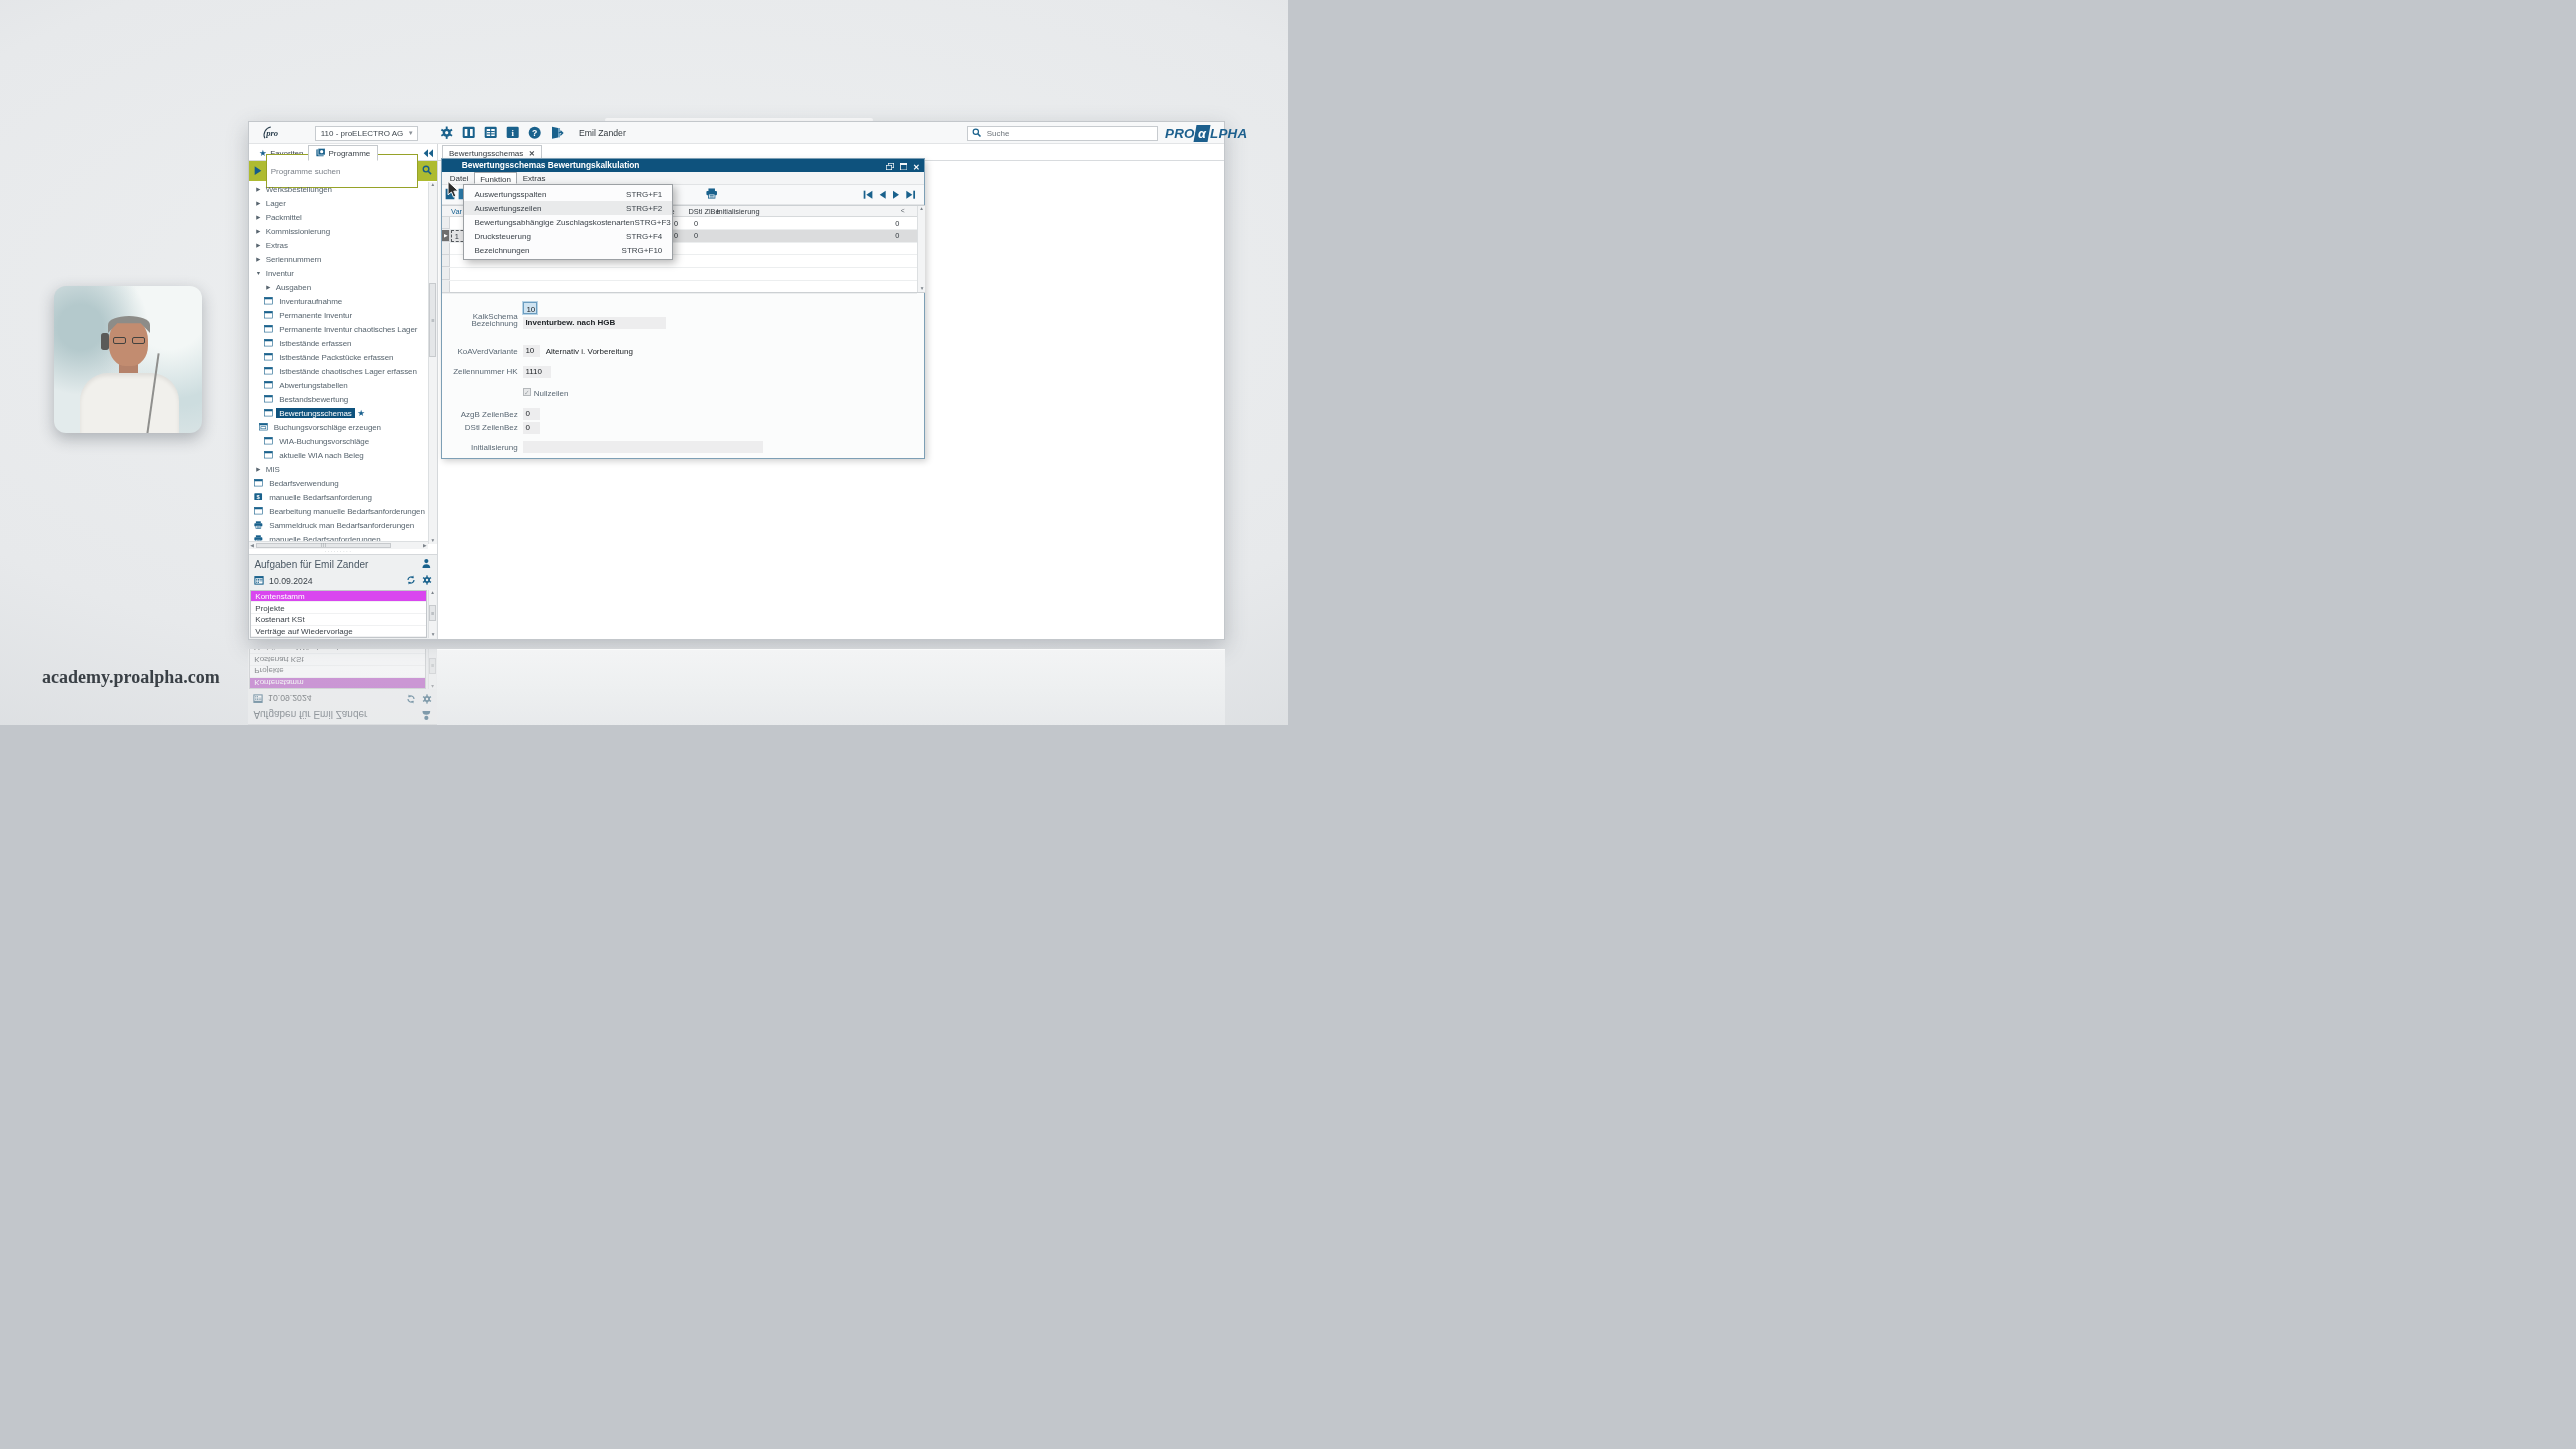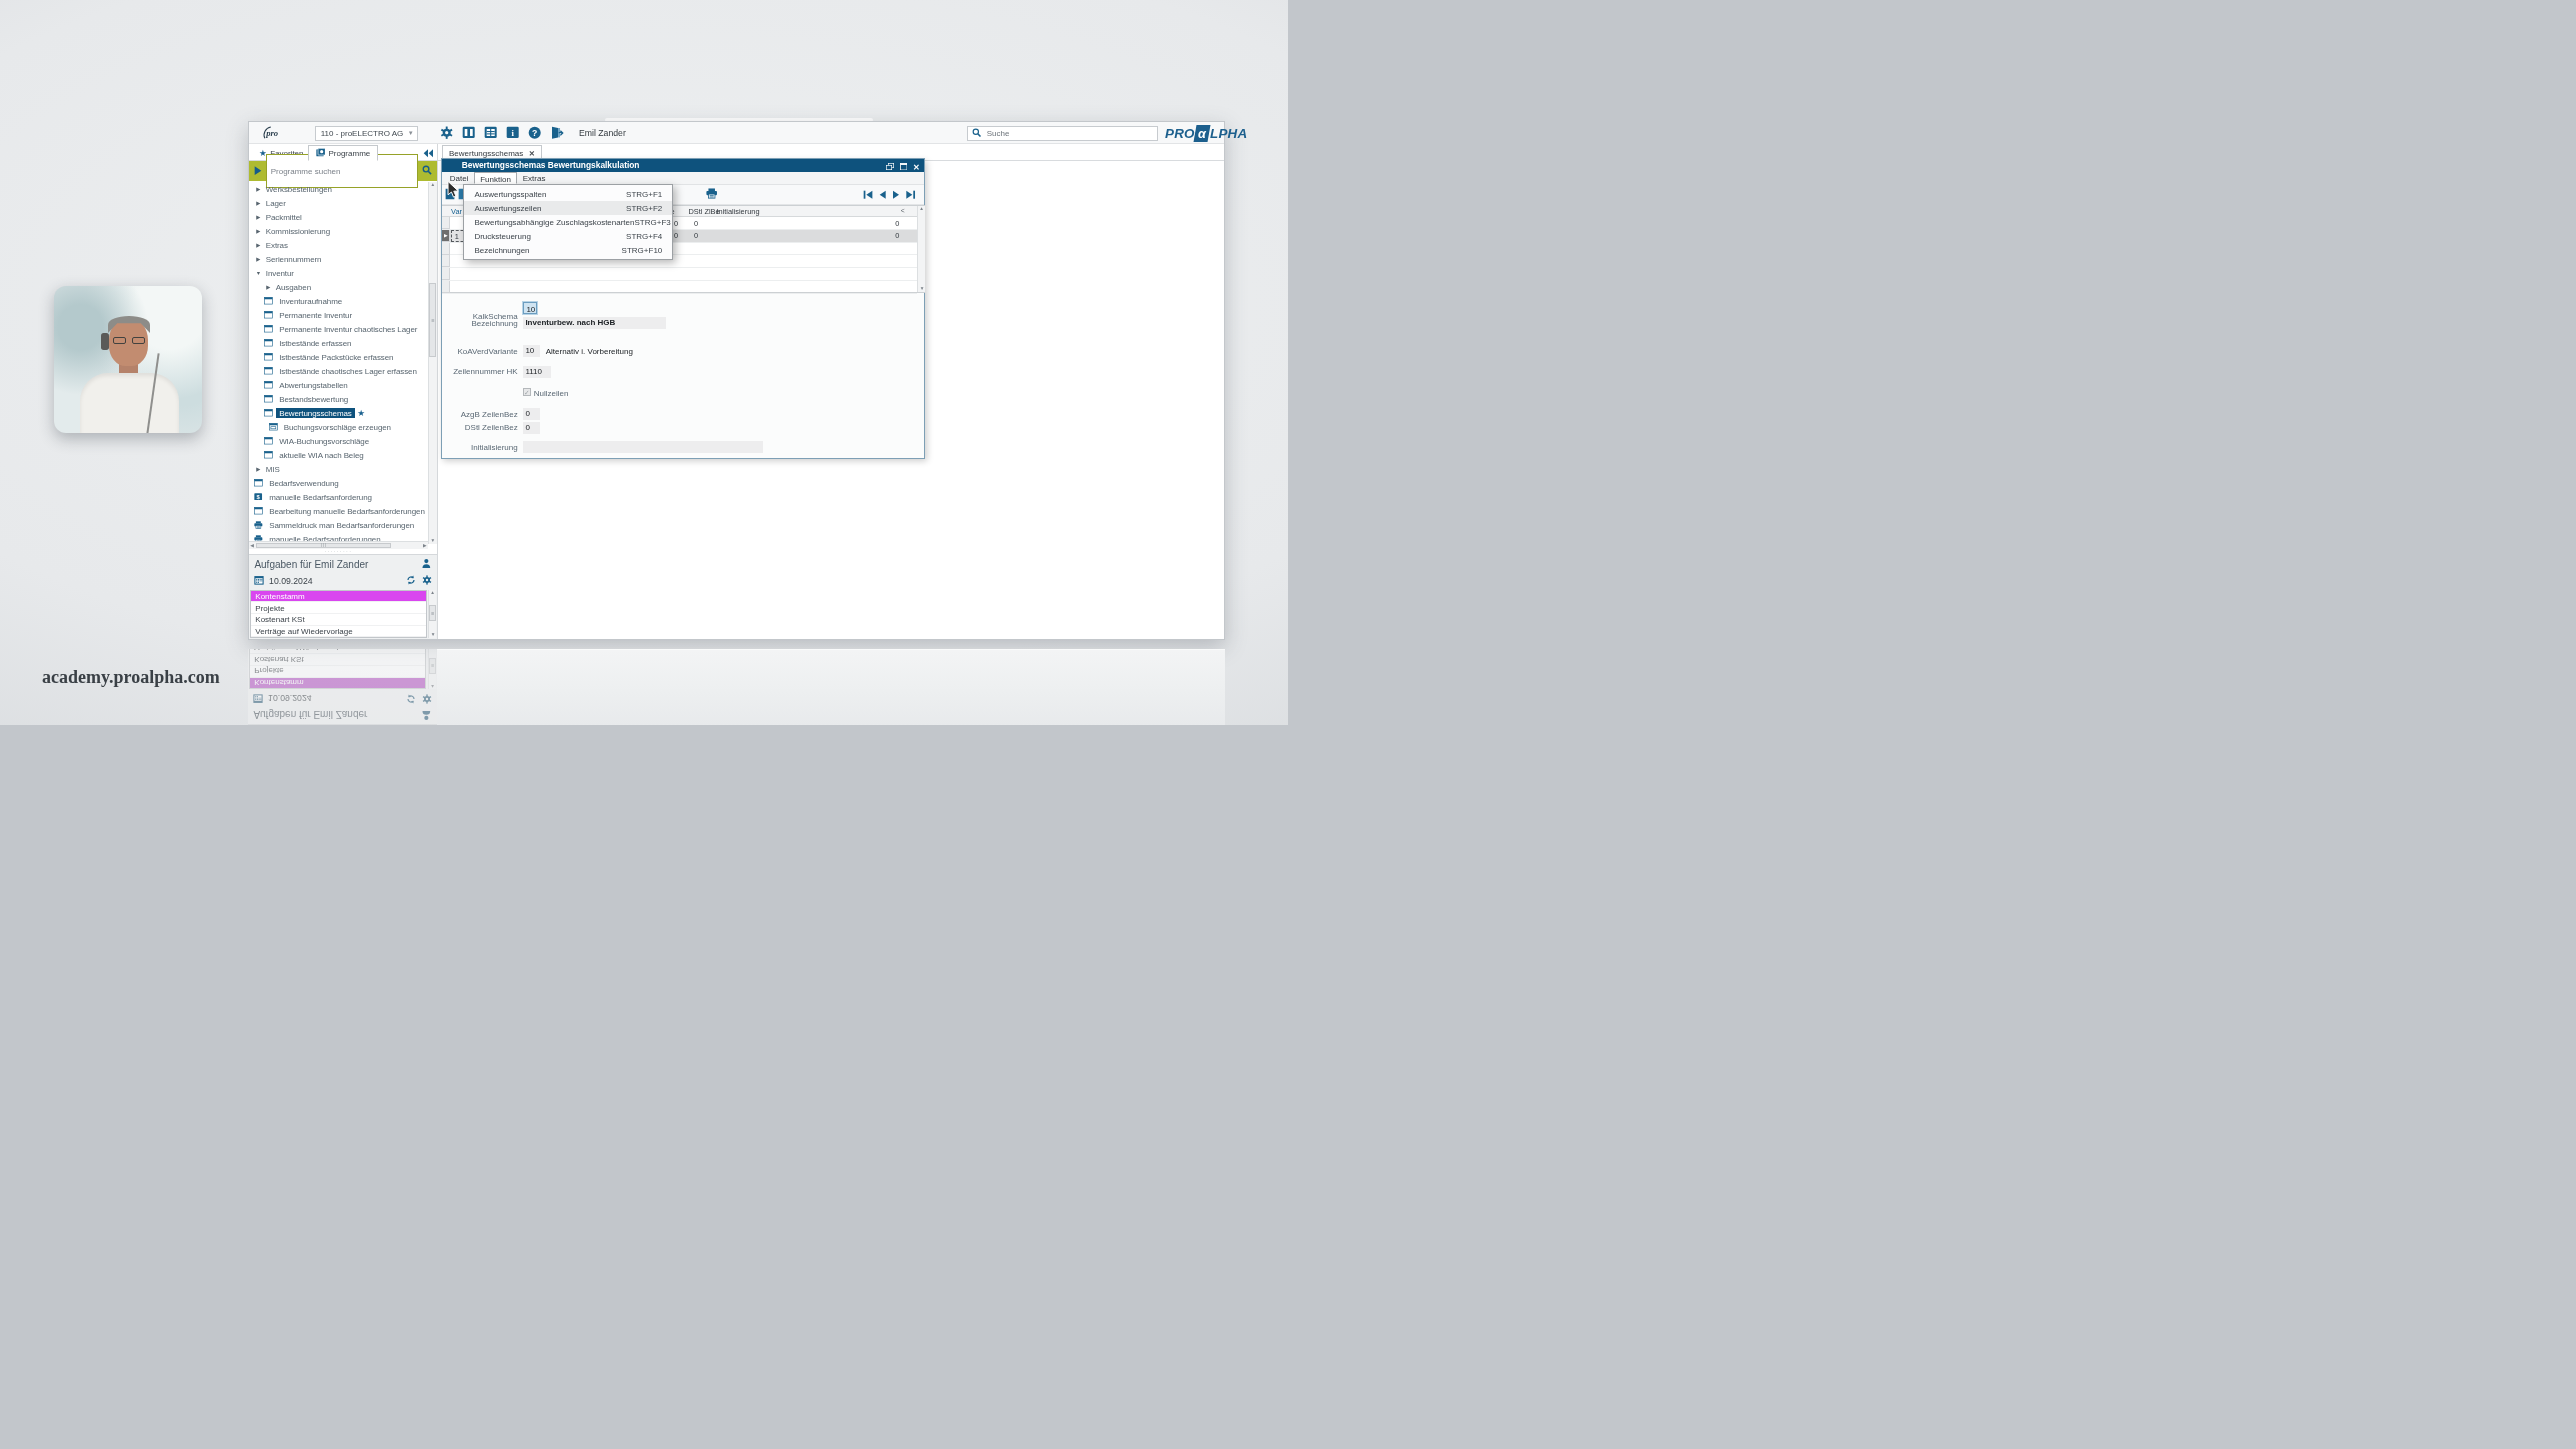--- a/index.html
+++ b/index.html
@@ -430,21 +430,21 @@
           <div class="titem" style="padding-left: 15.4px;">
             <span class="ticon">
               <svg viewBox="0 0 14 12" width="8.7" height="7.4">
                 <rect x="0.5" y="0.5" width="13" height="11" fill="#fff" stroke="#19618c"></rect>
                 <rect x="0.5" y="0.5" width="13" height="3.2" fill="#19618c"></rect>
               </svg>
             </span>
             <span class="tlabel sel">Bewertungsschemas</span>
             <span class="tstar">★</span>
           </div>
-          <div class="titem" style="padding-left: 20px;">
+          <div class="titem" style="padding-left: 10px;">
             <span class="ticon">
               <svg viewBox="0 0 14 12" width="8.7" height="7.4">
                 <rect x="0.5" y="0.5" width="13" height="11" fill="#fff" stroke="#19618c"></rect>
                 <rect x="0.5" y="0.5" width="13" height="3.2" fill="#19618c"></rect>
                 <rect x="3" y="6" width="8" height="3.4" fill="none" stroke="#19618c"></rect>
               </svg>
             </span>
             <span class="tlabel">Buchungsvorschläge erzeugen</span>
           </div>
           <div class="titem" style="padding-left: 15.4px;">

